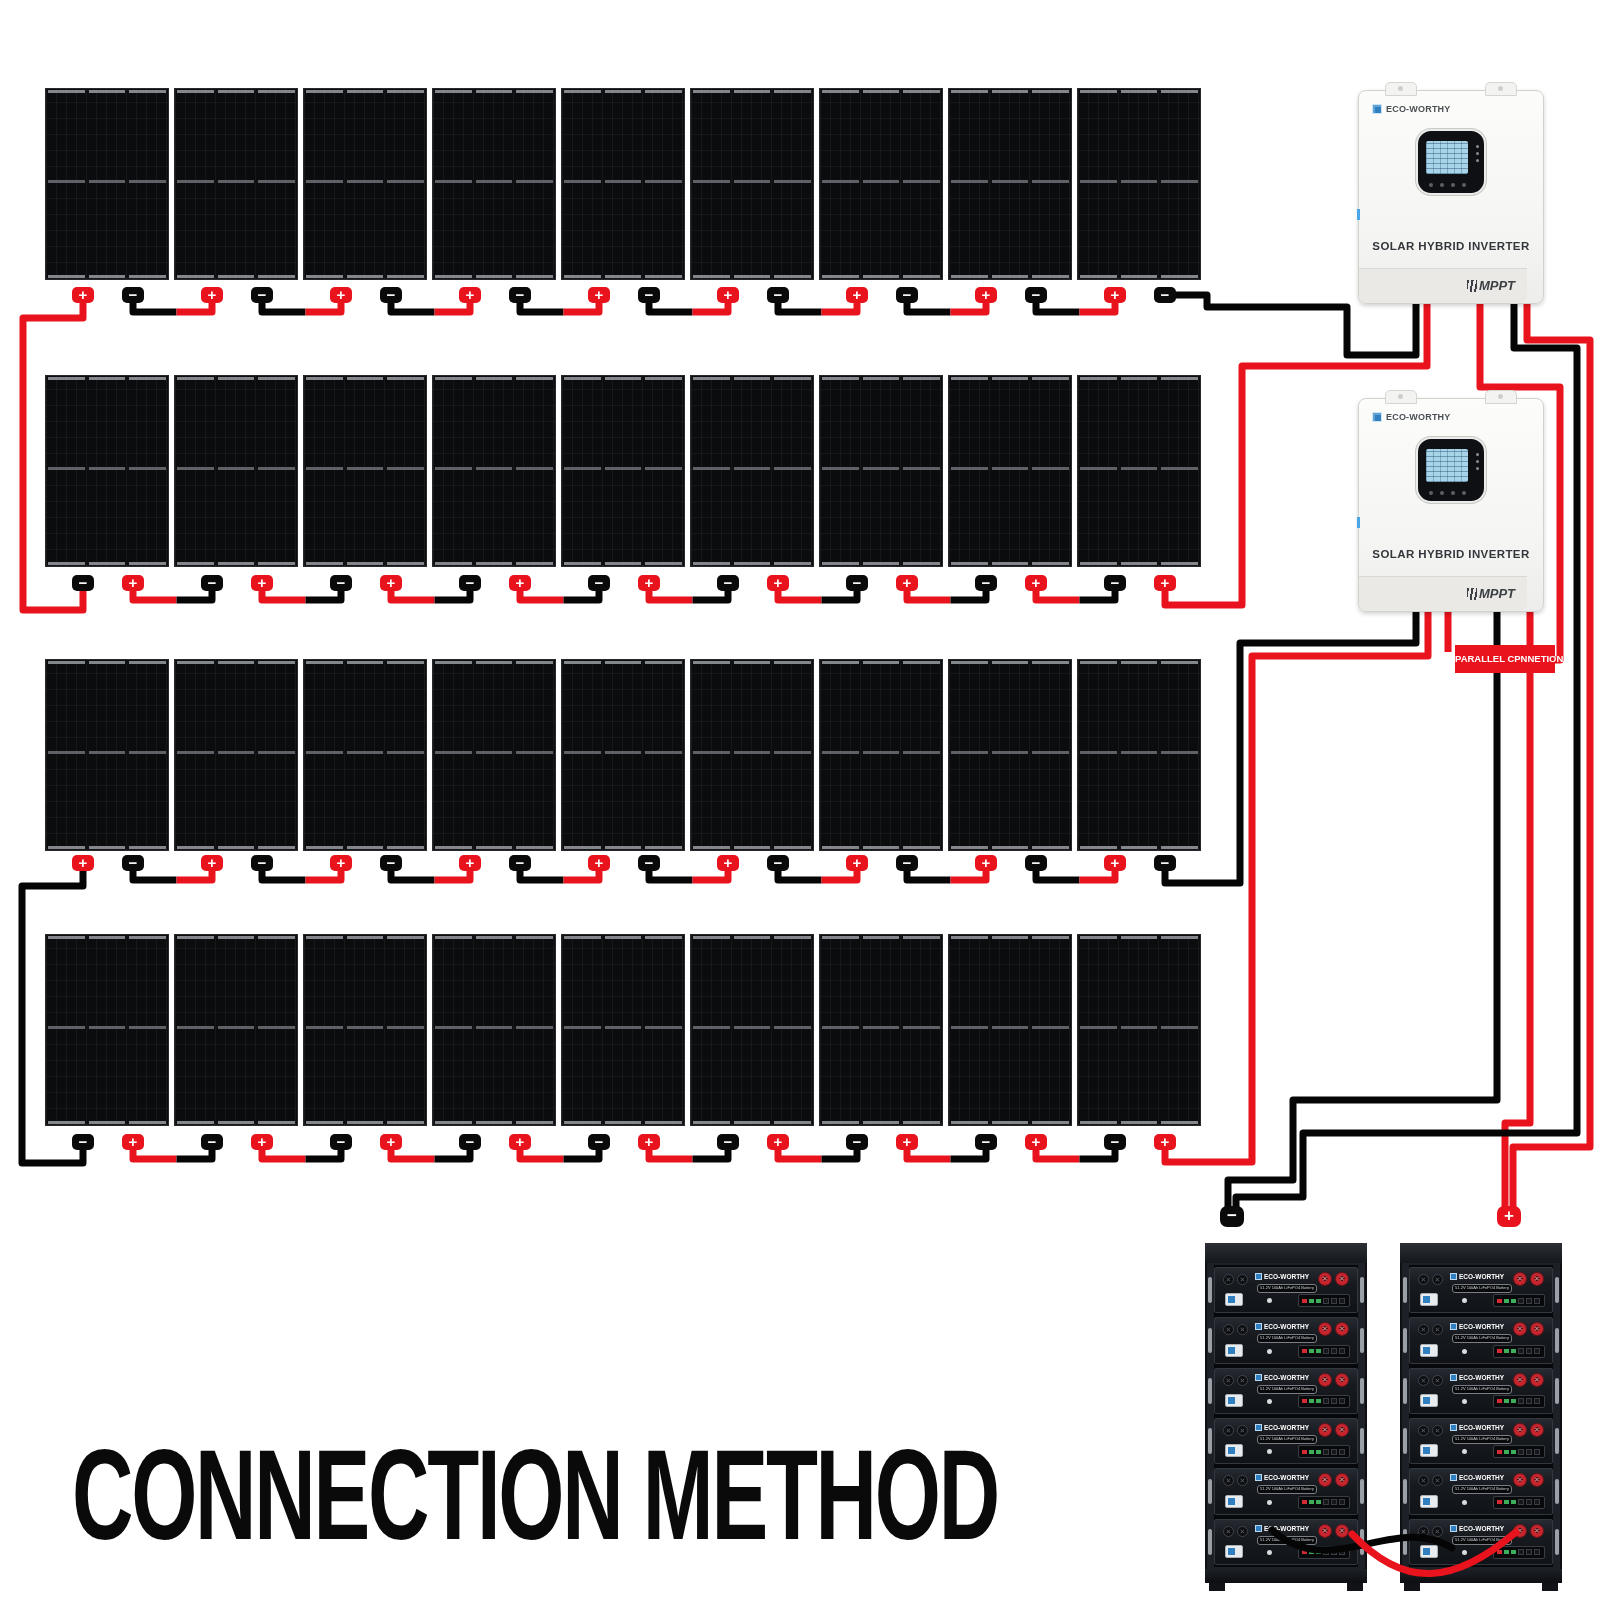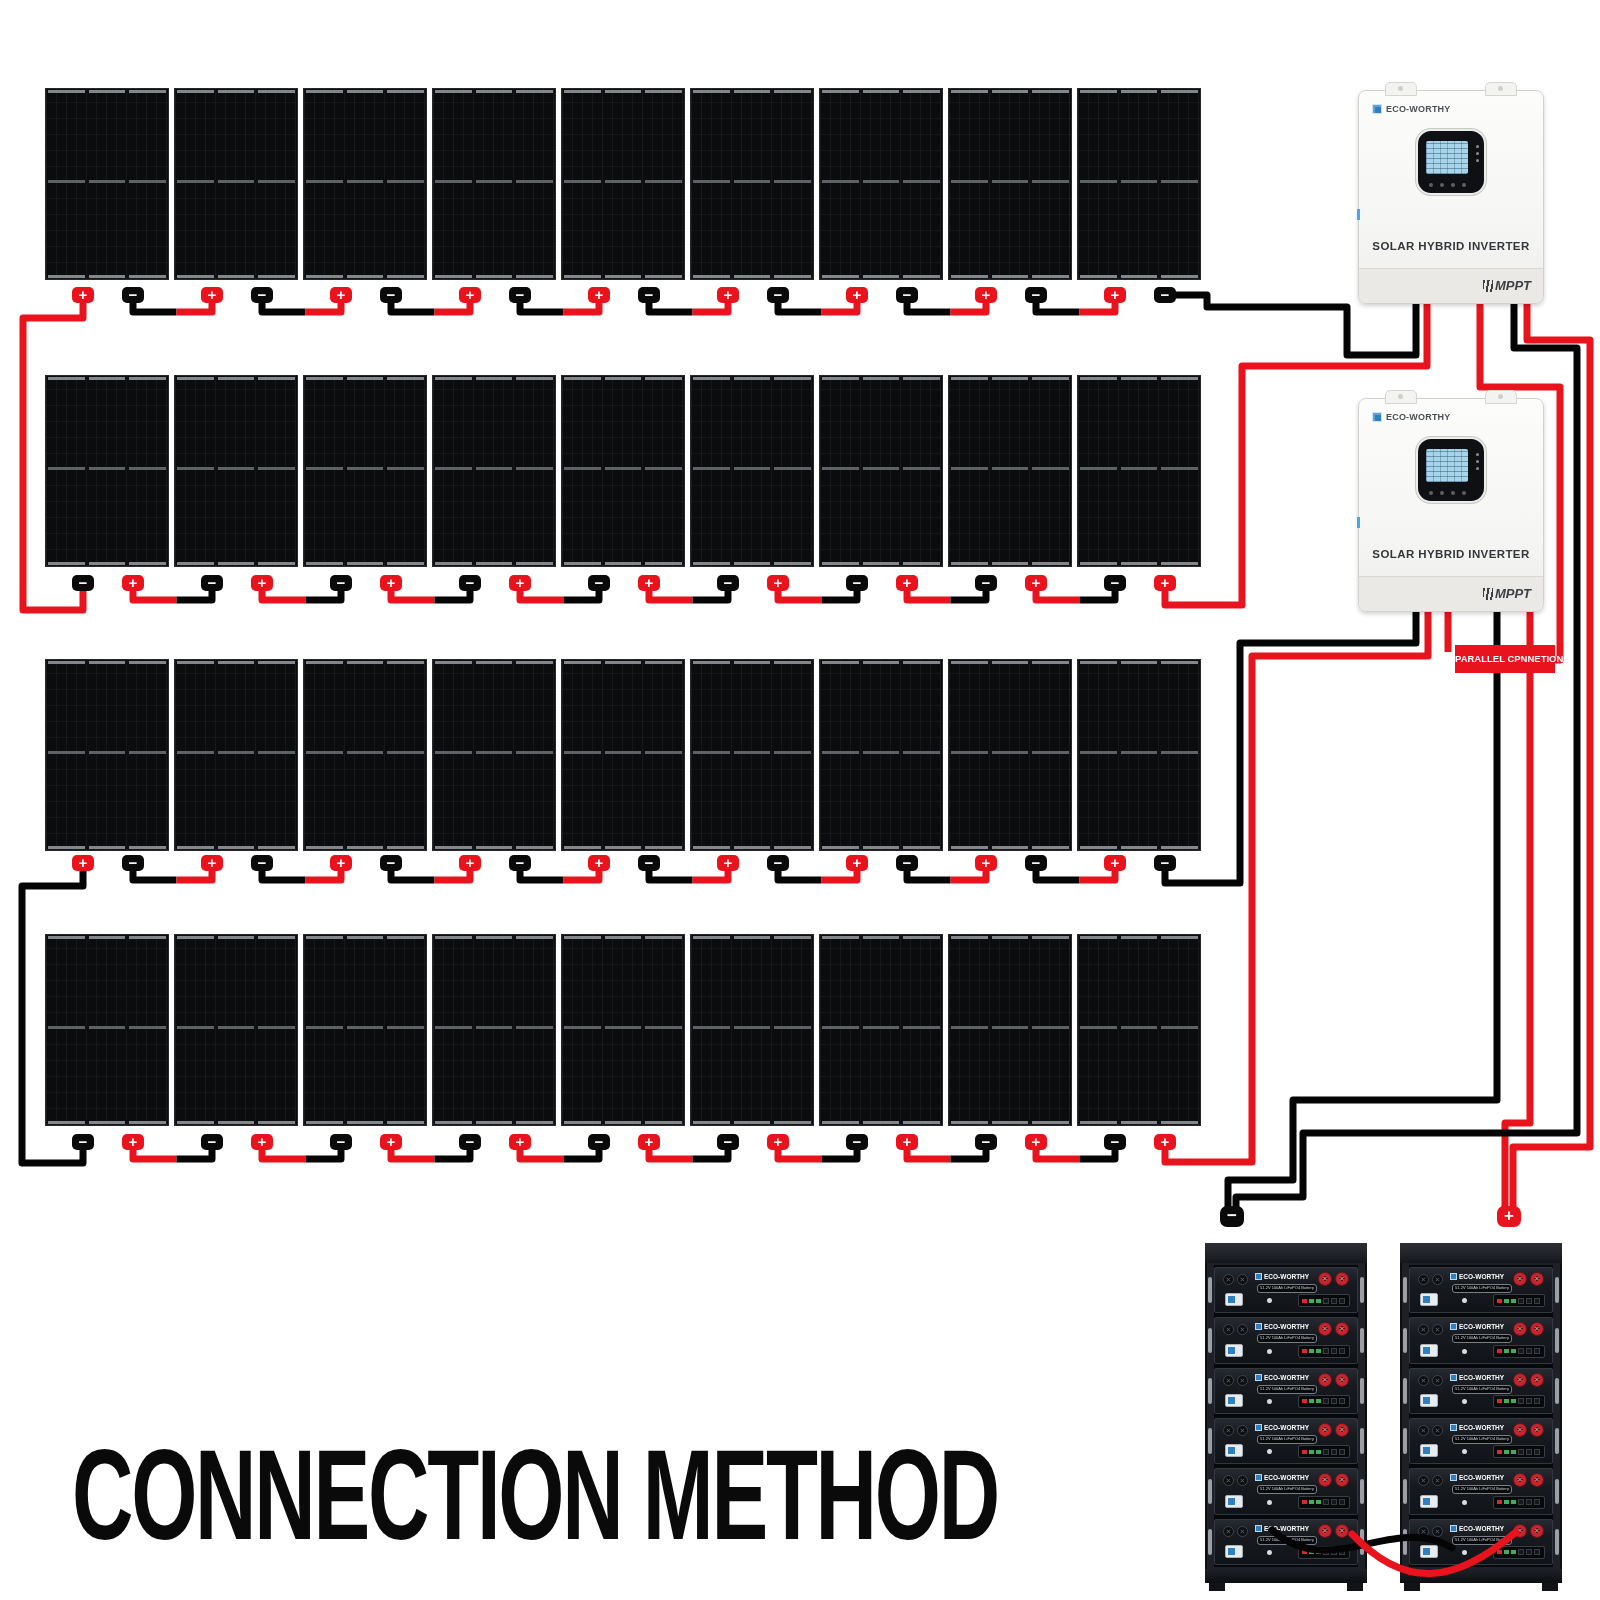--- a/index.html
+++ b/index.html
@@ -52,21 +52,21 @@
   .lcd{position:absolute;top:10px;left:8px;width:42px;height:33px;background:#a7d4e8;border-radius:2px;
         background-image:
           repeating-linear-gradient(0deg, rgba(20,60,90,.4) 0 1px, transparent 1px 5px),
           repeating-linear-gradient(90deg, rgba(20,60,90,.28) 0 1px, transparent 1px 7px);}
   .scr .dots{position:absolute;right:5px;top:14px;display:flex;flex-direction:column;gap:4px;}
   .scr .dots i{width:3px;height:3px;border-radius:50%;background:#8a8d90;display:block;}
   .scr .btns{position:absolute;bottom:6px;left:11px;display:flex;gap:7px;}
   .scr .btns i{width:4px;height:4px;border-radius:50%;background:#5c6064;display:block;}
   .inv-name{position:absolute;top:149px;width:100%;text-align:center;font-size:11.5px;
         font-weight:bold;color:#33373b;letter-spacing:.4px;}
-  .inv-strip{position:absolute;bottom:0;height:34px;left:0;right:0;background:#eae9e5;
+  .inv-strip{position:absolute;bottom:0;height:34px;left:0;right:16px;background:#eae9e5;
         border-top:1px solid #d9d8d3;border-radius:0 0 8px 8px;}
   .mppt{position:absolute;right:12px;top:9px;font-style:italic;font-weight:900;font-size:13px;
         color:#3c4045;display:flex;align-items:center;gap:2px;}
   .mppt i{width:10px;height:12px;display:block;
         background:repeating-linear-gradient(100deg,#3c4045 0 2px,transparent 2px 4.5px);}
   .side-tab{position:absolute;left:-2px;top:118px;width:3px;height:11px;background:#49a6e8;}
 
   
   .plabel{position:absolute;left:1455px;top:645px;width:100px;height:28px;background:#e8131c;
         color:#fff;font-weight:bold;font-size:9.5px;line-height:28px;text-align:center;

